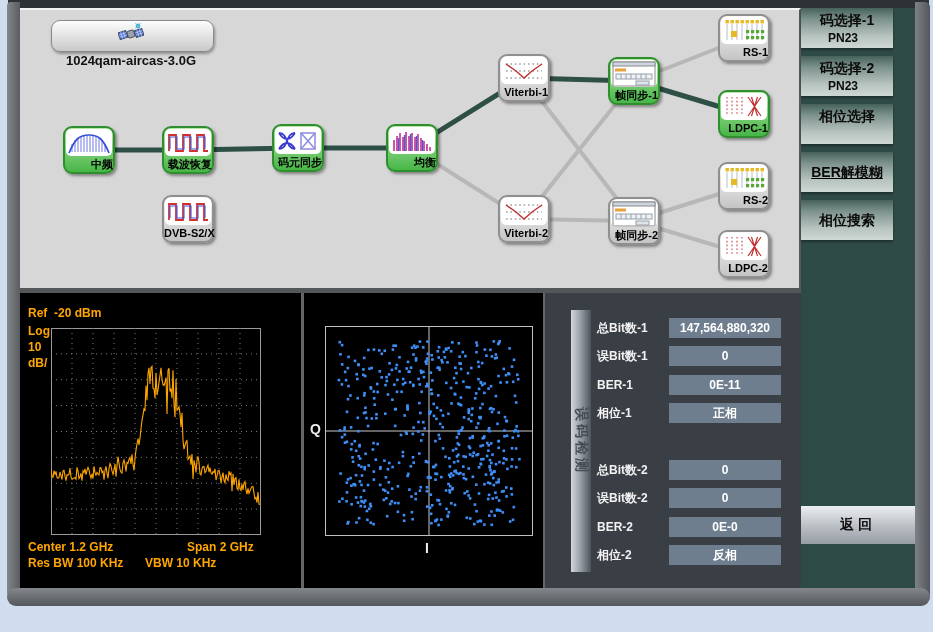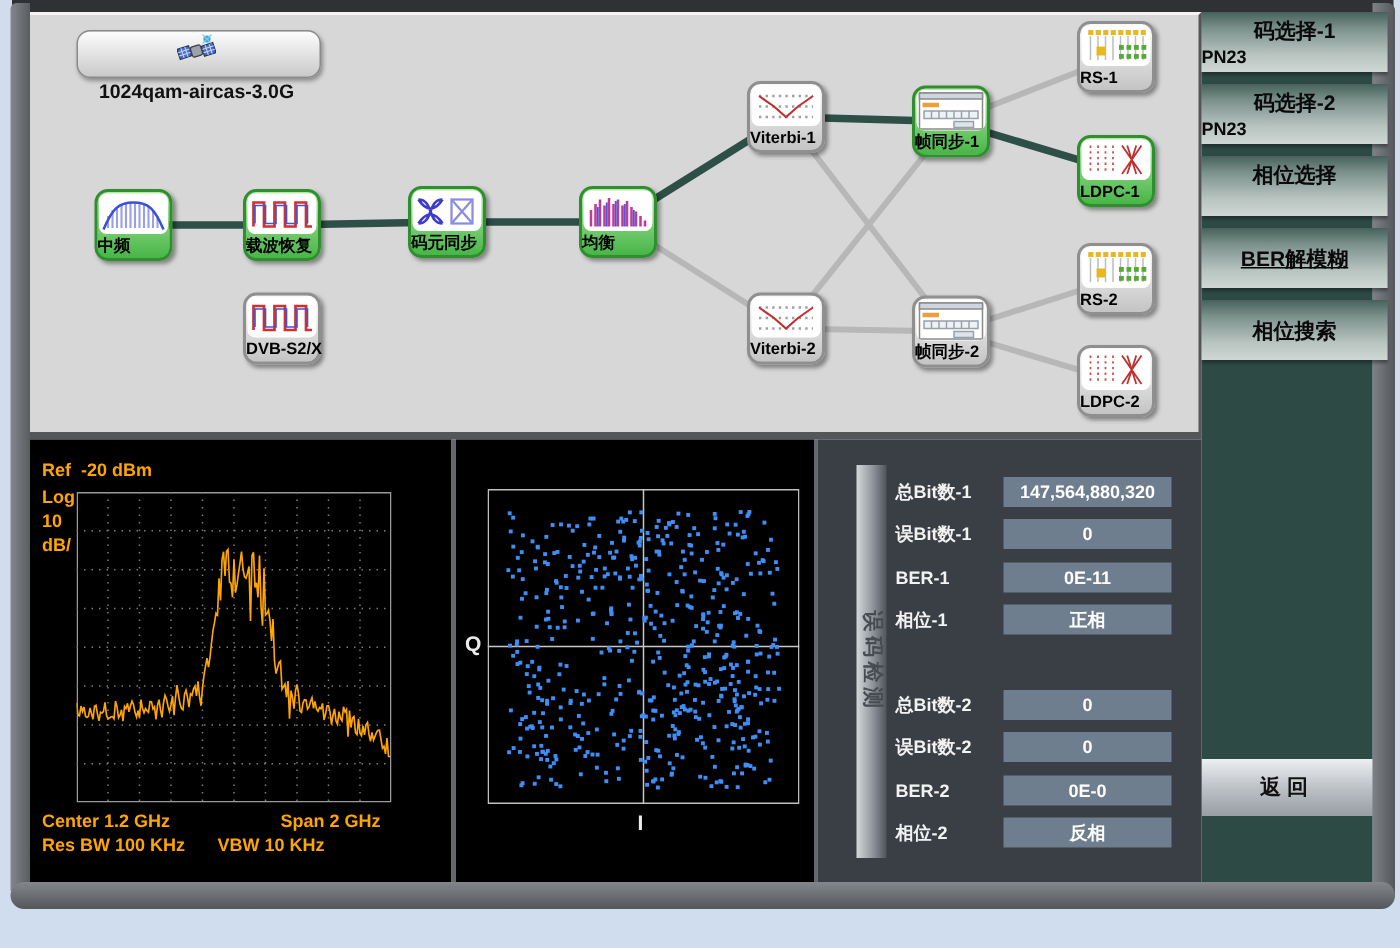--- a/index.html
+++ b/index.html
@@ -20,29 +20,29 @@
   #edges{position:absolute;left:0;top:0;z-index:1;}
   .title-btn{position:absolute;left:31px;top:10px;width:152px;height:30px;border-radius:9px;z-index:2;
              border:1px solid #8a8a8a;background:linear-gradient(#fefefe,#cscs);background:linear-gradient(#fdfdfd,#c9c9c9);
              display:flex;align-items:center;gap:3px;padding:0 6px 0 3px;font-weight:bold;font-size:13px;color:#111;
              box-shadow:1px 2px 3px rgba(0,0,0,.35);cursor:pointer;flex-direction:column;}
   .node{position:absolute;width:52px;height:48px;border-radius:9px;box-sizing:border-box;z-index:2;
         box-shadow:2px 2px 3px rgba(0,0,0,.4);cursor:pointer;}
   .node.active{background:linear-gradient(#b7e9a9,#47b647);border:2px solid #2f8f2f;}
   .node.inactive{background:linear-gradient(#fafafa,#c4c4c4);border:2px solid #8f8f8f;}
   .nicon{height:27px;margin:1px 1px 0 1px;background:#fff;border-radius:5px;display:flex;align-items:center;justify-content:center;overflow:hidden;}
-  .nlbl{font-size:11px;font-weight:bold;color:#000;text-align:left;line-height:16px;white-space:nowrap;}
+  .nlbl{font-size:11px;font-weight:bold;color:#000;text-align:right;line-height:16px;white-space:nowrap;}
 
   
   .sidebar{left:801px;top:8px;width:114px;height:580px;background:#2d4a45;}
-  .sbtn{position:absolute;left:0;width:124px;height:40px;cursor:pointer;
+  .sbtn{position:absolute;left:0;width:92px;height:40px;cursor:pointer;
         background:linear-gradient(180deg,#46615b 0%,#7d928d 28%,#b9c5c1 72%,#ced7d4 100%);
         box-shadow:0 2px 2px rgba(0,0,0,.35);}
   .sbtn-label{font-size:14px;font-weight:bold;color:#0a0a0a;text-align:center;line-height:20px;padding-top:2px;white-space:nowrap;}
-  .sbtn-value{font-size:12px;font-weight:bold;color:#0a0a0a;text-align:left;padding-right:8px;line-height:16px;white-space:nowrap;}
+  .sbtn-value{font-size:12px;font-weight:bold;color:#0a0a0a;text-align:center;padding-right:8px;line-height:16px;white-space:nowrap;}
   .sbtn-value.small{font-size:11px;text-align:center;padding-right:0;margin-top:24px;}
   .back-btn{position:absolute;left:0;top:498px;width:114px;height:38px;border:none;cursor:pointer;
             background:linear-gradient(#edeff1,#b9bec3 55%,#979ea4);font-size:14px;font-weight:bold;color:#111;
             font-family:"Liberation Sans",sans-serif;letter-spacing:4px;}
 
   
   .spectrum-panel{left:20px;top:293px;width:281px;height:295px;background:#000;}
   .panel-div1{left:301px;top:293px;width:3px;height:295px;background:#63676b;}
   .constellation-panel{left:304px;top:293px;width:239px;height:295px;background:#000;}
   .panel-div2{left:543px;top:293px;width:2px;height:295px;background:#63676b;}

